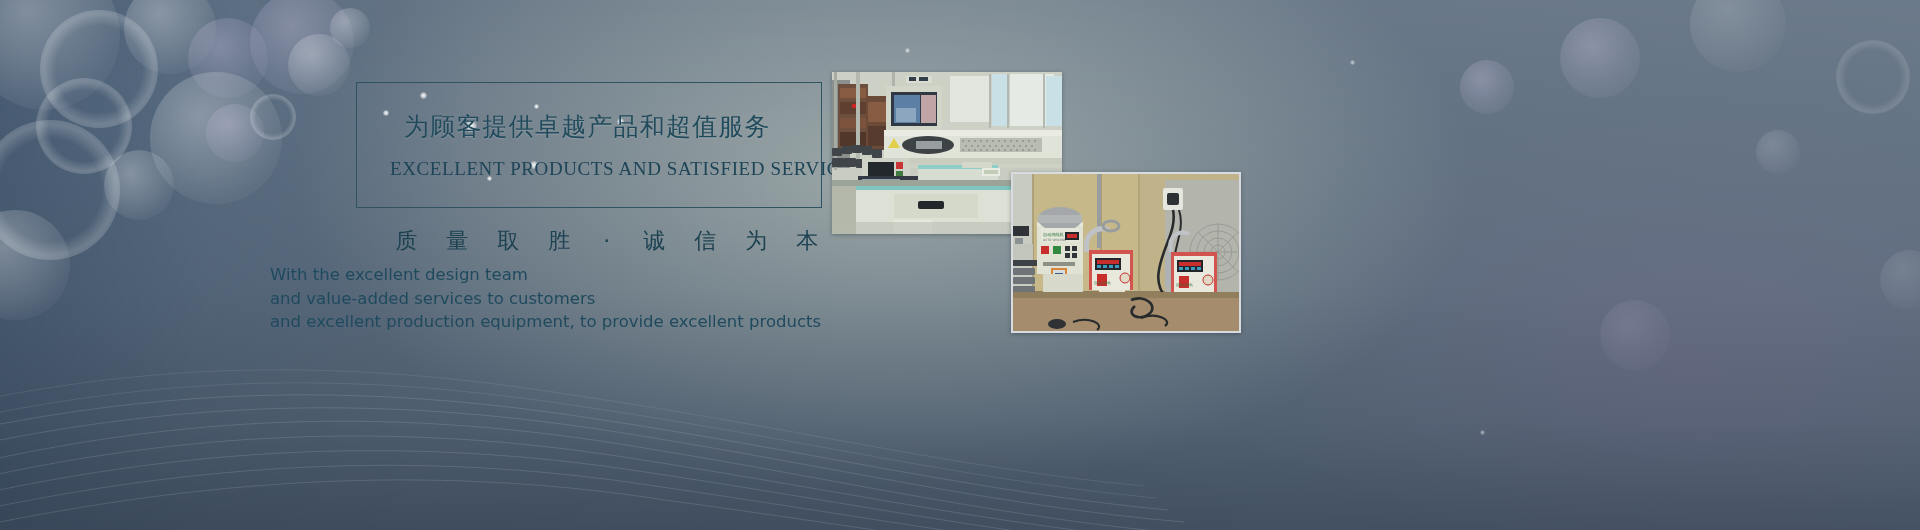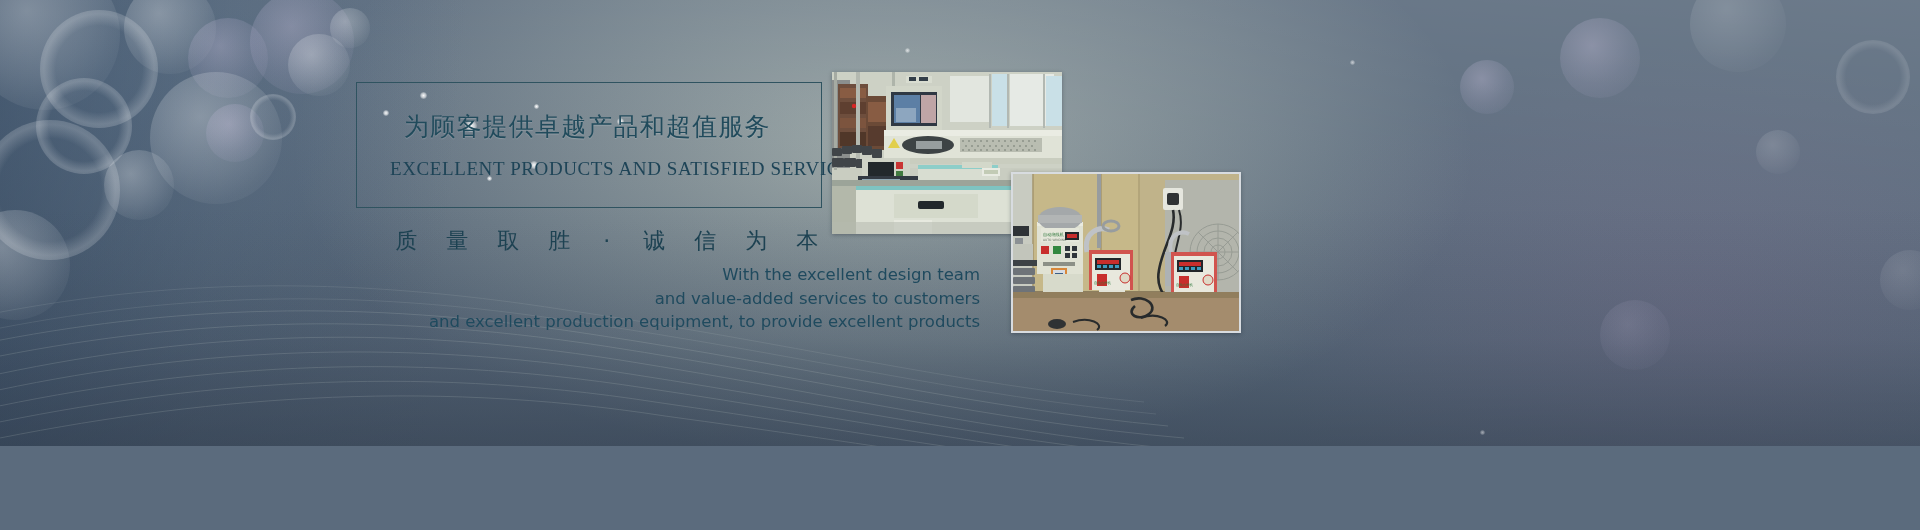--- a/index.html
+++ b/index.html
@@ -5,21 +5,21 @@
   * { margin:0; padding:0; box-sizing:border-box; }
   html,body { width:1920px; height:530px; overflow:hidden; }
   body {
     font-family:"Liberation Sans", sans-serif;
     background:#5b6b7d;
   }
 
   
   #banner {
     position:relative;
-    width:1920px; height:446px;
+    width:1920px; height:530px;
     overflow:hidden;
     isolation:isolate;
   }
 
   
   .bg-base {
     position:absolute; inset:0;
     background:
       linear-gradient(100deg,
         #4e6customized 0%, #4e627a 0%,
@@ -93,21 +93,21 @@
   }
   .slogan {
     position:absolute; left:381px; top:226px;
     font-family:"DejaVu Sans","Liberation Sans",sans-serif;
     font-size:22px; letter-spacing:.5px;
     color:#1d4252; white-space:nowrap;
   }
   .slogan span { display:inline-block; }
   .para {
     position:absolute; left:270px; top:263px; width:710px;
-    text-align:right; line-height:23.5px;
+    text-align:left; line-height:23.5px;
     font-size:16.5px; color:#1f4a5e;
     font-family:"DejaVu Sans","Liberation Sans",sans-serif;
   }
   .para div { white-space:nowrap; }
 
   
   .photo {
     position:absolute; overflow:hidden;
     background:#9aa09a;
     box-shadow:0 1px 4px rgba(20,30,40,.35);

